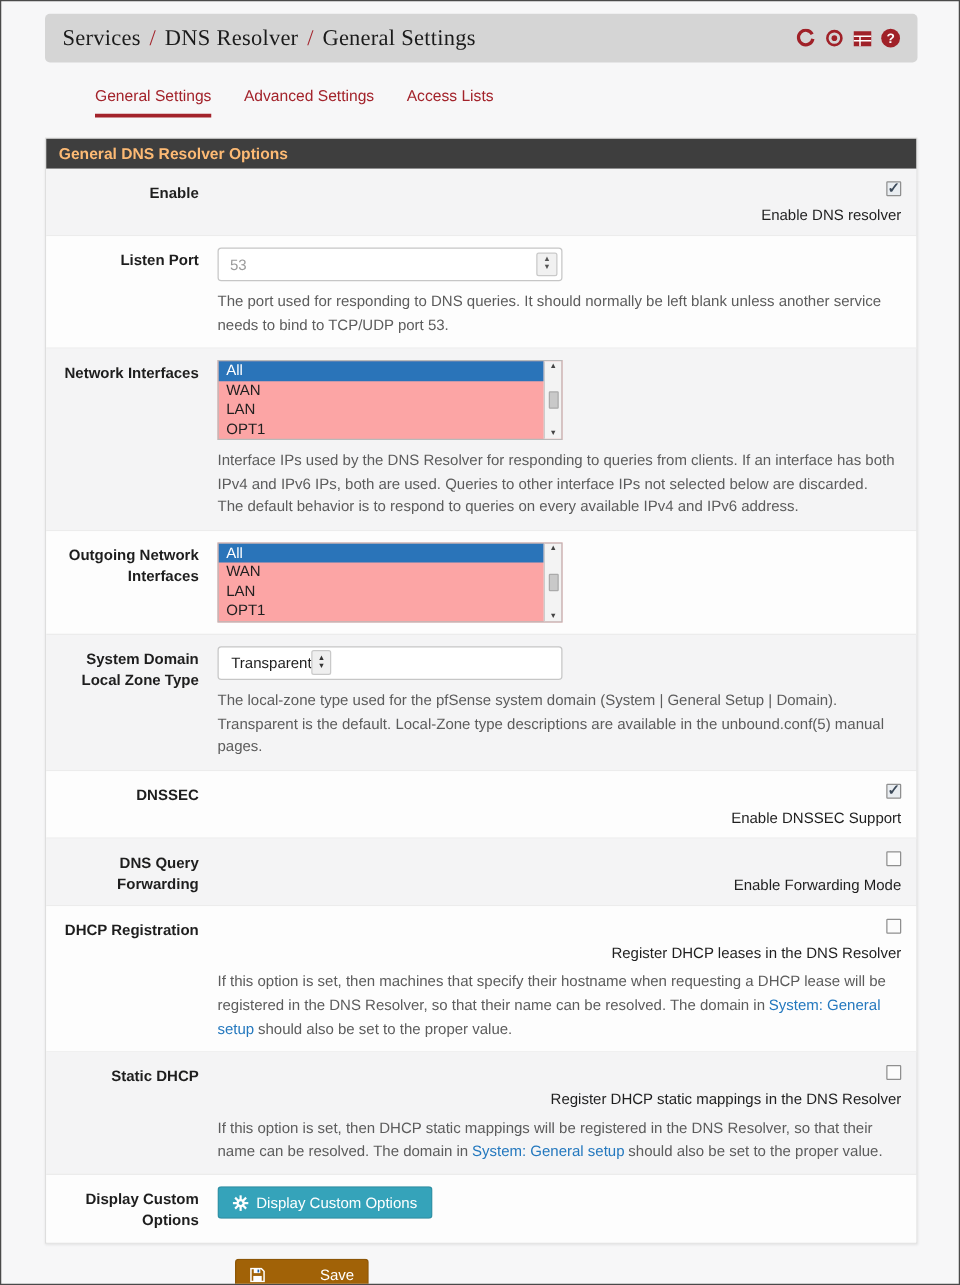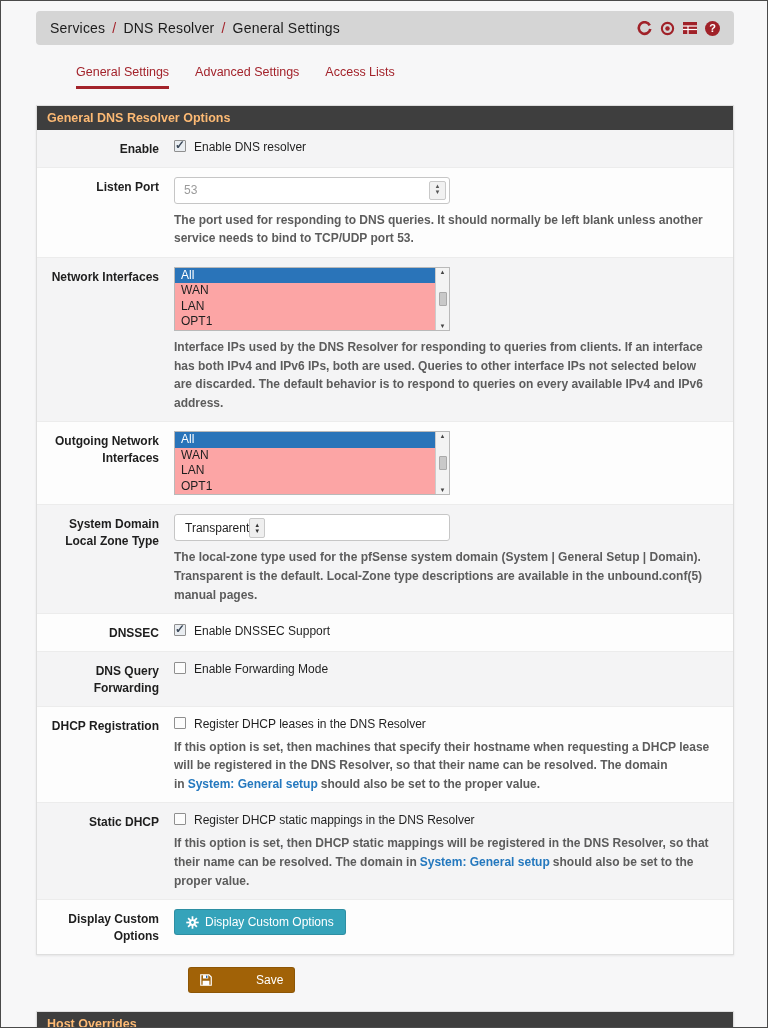--- a/index.html
+++ b/index.html
@@ -17,21 +17,21 @@
   .content-col { margin: 0 35px; width: 698px; }
 
   
   .breadcrumb-bar {
     margin-top: 10px;
     background: #d5d5d5;
     border-radius: 4px;
     padding: 9px 14px;
     display: flex; align-items: center; justify-content: space-between;
   }
-  .breadcrumb { font-size: 14px; color: #1b1b1b; letter-spacing: .2px; }
+  .breadcrumb { font-size: 18px; color: #1b1b1b; letter-spacing: .2px; font-family: Liberation Serif, serif; }
   .breadcrumb .sep { color: #a3232b; padding: 0 7px; }
   .hdr-icons { display: flex; align-items: center; gap: 7px; }
   .hdr-icons .hicon { display: inline-flex; width: 16px; height: 16px; align-items: center; justify-content: center; }
   .help-disc {
     width: 15px; height: 15px; border-radius: 50%;
     background: #a02128; color: #fff; font-weight: bold; font-size: 11px;
     display: inline-flex; align-items: center; justify-content: center;
   }
 
   
@@ -52,25 +52,25 @@
   }
 
   
   .form-row { display: flex; border-bottom: 1px solid #ececec; padding: 9px 12px 9px 0; background: #fdfdfd; }
   .form-row:nth-child(even) { background: #f4f4f5; }
   .row-label {
     flex: 0 0 137px; text-align: right; padding-right: 15px; padding-top: 2px;
     font-size: 12px; font-weight: bold; color: #1e1e1e; line-height: 1.4;
   }
   .row-content { flex: 1; font-size: 12px; color: #2b2b2b; }
-  .help { color: #5c5c5c; line-height: 1.55; margin-top: 7px; font-size: 12px; padding-right: 4px; font-weight: bold; }
+  .help { color: #5c5c5c; line-height: 1.55; margin-top: 7px; font-size: 12px; padding-right: 4px; }
   .help a { color: #2478be; text-decoration: none; margin: 0 3px; }
 
   
-  .cbx-line { display: flex; align-items: flex-start; gap: 8px; padding-top: 1px; }
+  .cbx-line { display: flex; align-items: flex-end; gap: 8px; padding-top: 1px; flex-direction: column; }
   .cbx { width: 12px; height: 12px; border: 1px solid #8f8f8f; background: #fcfcfc; position: relative; border-radius: 1px; flex: 0 0 12px; }
   .cbx.checked { background: #e9edf1; }
   .cbx.checked::after { content: "✓"; position: absolute; top: -3px; left: 0px; font-size: 12px; font-weight: bold; color: #3c4a5a; }
   .cbx-label { font-size: 12px; color: #1f1f1f; }
 
   
   .num-input {
     width: 276px; height: 27px; background: #fff;
     border: 1px solid #c6c6c6; border-radius: 3px;
     display: flex; align-items: center; justify-content: space-between;

